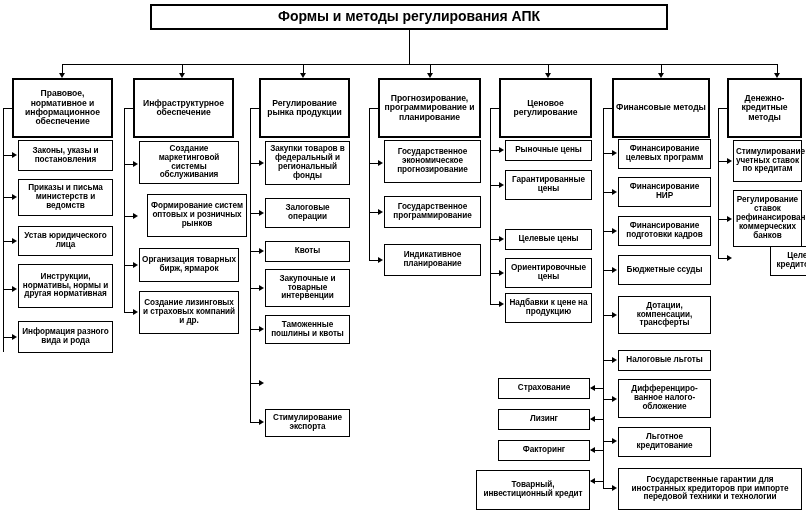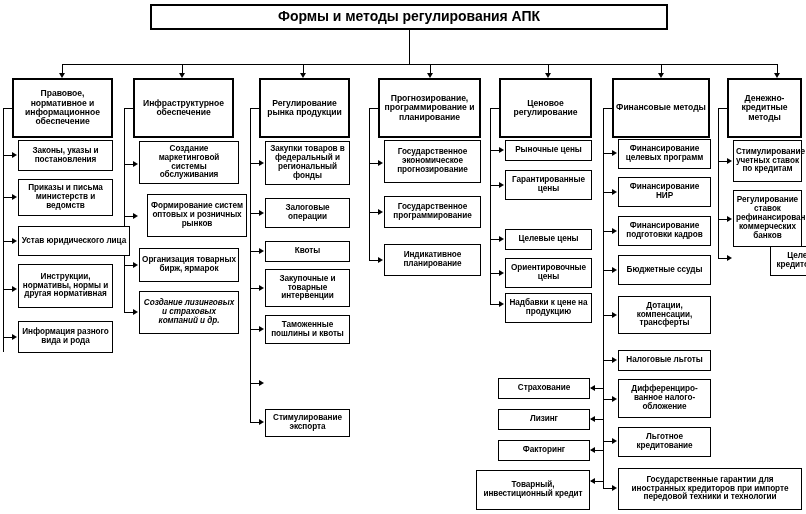--- a/index.html
+++ b/index.html
@@ -134,21 +134,21 @@
   </div>
 
   <div class="hline" style="left:3px;top:197px;width:10px;"></div>
   <div class="arr-r" style="left:12px;top:193.8px;"></div>
   <div class="box" style="left:18px;top:179px;width:95px;height:37px;">
     <span>Приказы и письма министерств и ведомств</span>
   </div>
 
   <div class="hline" style="left:3px;top:241px;width:10px;"></div>
   <div class="arr-r" style="left:12px;top:237.8px;"></div>
-  <div class="box" style="left:18px;top:226px;width:112px;height:30px;">
+  <div class="box" style="left:18px;top:226px;width:95px;height:30px;">
     <span>Устав юридического лица</span>
   </div>
 
   <div class="hline" style="left:3px;top:289px;width:10px;"></div>
   <div class="arr-r" style="left:12px;top:285.8px;"></div>
   <div class="box" style="left:18px;top:264px;width:95px;height:44px;">
     <span>Инструкции, нормативы, нормы и другая нормативная</span>
   </div>
 
   <div class="hline" style="left:3px;top:337px;width:10px;"></div>
@@ -176,21 +176,21 @@
   </div>
 
   <div class="hline" style="left:124px;top:265px;width:10px;"></div>
   <div class="arr-r" style="left:133px;top:261.8px;"></div>
   <div class="box" style="left:139px;top:248px;width:100px;height:34px;">
     <span>Организация товарных бирж, ярмарок</span>
   </div>
 
   <div class="hline" style="left:124px;top:312px;width:10px;"></div>
   <div class="arr-r" style="left:133px;top:308.8px;"></div>
-  <div class="box" style="left:139px;top:291px;width:100px;height:43px;font-style:italic;">
+  <div class="box" style="left:139px;top:291px;width:100px;height:43px;">
     <span>Создание лизинговых и страховых компаний и др.</span>
   </div>
 
   <div class="box head" style="left:259px;top:78px;width:91px;height:60px;">
     <span>Регулирование рынка продукции</span>
   </div>
   <div class="hline" style="left:250px;top:108px;width:10px;"></div>
   <div class="vline" style="left:250px;top:108px;height:314px;"></div>
 
   <div class="hline" style="left:250px;top:163px;width:10px;"></div>

